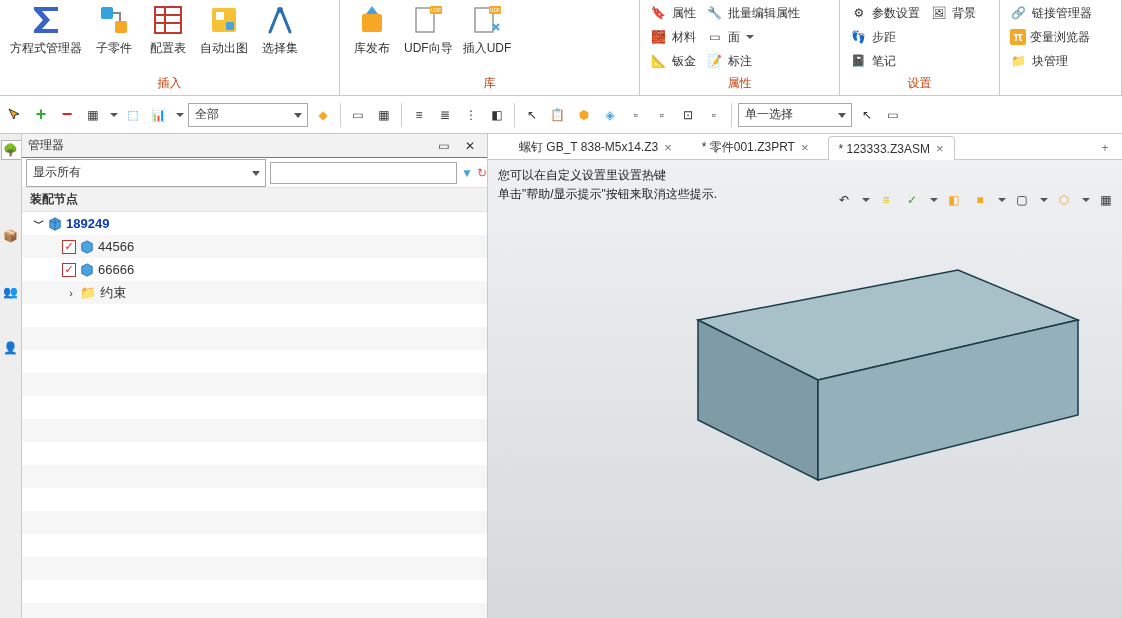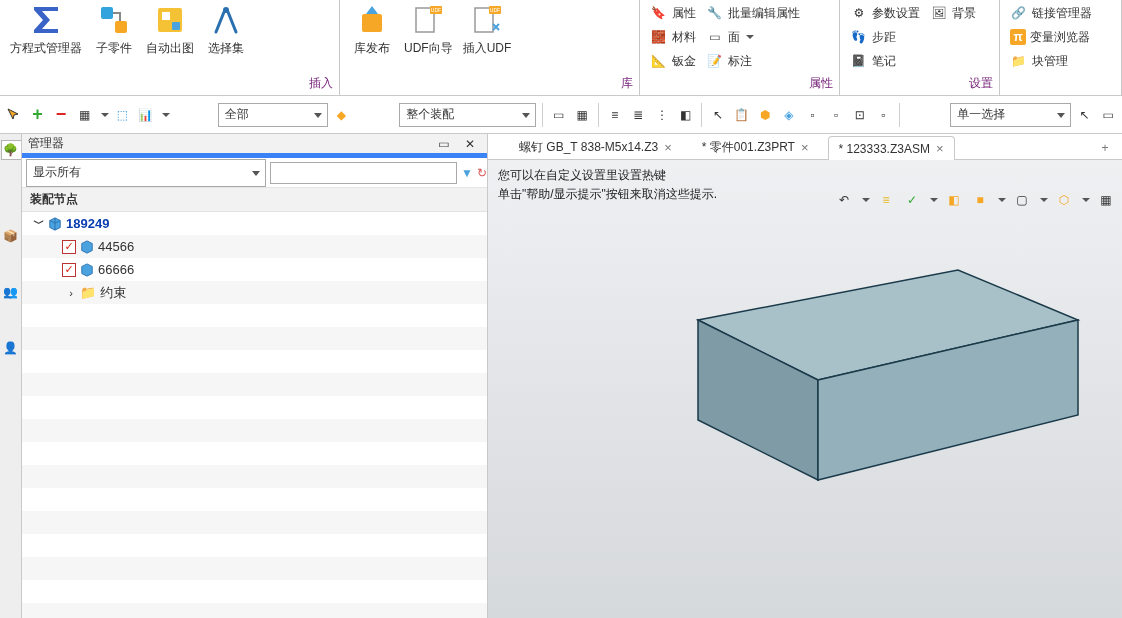--- a/index.html
+++ b/index.html
@@ -1,44 +1,44 @@
 <!DOCTYPE html>
 <html><head>
 <meta charset="utf-8">
 <style>
   * { box-sizing: border-box; margin: 0; padding: 0; font-family: "Microsoft YaHei", sans-serif; }
   body { width: 1122px; height: 618px; overflow: hidden; background: #fff; font-size: 12px; color: #333; }
 
   .ribbon { display: flex; height: 96px; border-bottom: 1px solid #c9c9c9; }
   .ribbon-group { border-right: 1px solid #c9c9c9; display: flex; flex-direction: column; padding: 2px 6px; }
   .ribbon-group-items { flex: 1; display: flex; align-items: flex-start; gap: 2px; }
-  .ribbon-group-title { text-align: right; font-size: 12px; color: #701a75; padding: 2px 0 1px; }
+  .ribbon-group-title { text-align: center; font-size: 12px; color: #c2410c; padding: 2px 0 1px; }
   .ribbon-btn { display: flex; flex-direction: column; align-items: center; gap: 2px; padding: 0 4px; cursor: pointer; min-width: 52px; }
   .ribbon-btn span { font-size: 12px; white-space: nowrap; }
   .ribbon-icon { width: 36px; height: 36px; display: flex; align-items: center; justify-content: center; }
   .ribbon-icon svg { width: 32px; height: 32px; }
   .ribbon-small-list { display: flex; flex-direction: column; gap: 2px; padding: 0 4px; }
   .ribbon-small-item { display: flex; align-items: center; gap: 4px; cursor: pointer; white-space: nowrap; height: 22px; }
   .ribbon-small-item .sicon { width: 18px; height: 18px; display: inline-flex; align-items: center; justify-content: center; }
   .dd { width: 0; height: 0; border-left: 4px solid transparent; border-right: 4px solid transparent; border-top: 4px solid #555; margin-left: 2px; }
 
   .quickbar { height: 38px; display: flex; align-items: center; gap: 4px; padding: 0 4px; border-bottom: 1px solid #c9c9c9; }
   .qbtn { width: 22px; height: 22px; display: inline-flex; align-items: center; justify-content: center; cursor: pointer; }
-  .qsel { height: 24px; border: 1px solid #a9a9a9; background: #fff; padding: 0 18px 0 6px; display: inline-flex; align-items: center; position: relative; font-size: 12px; margin-left: 44px; }
+  .qsel { height: 24px; border: 1px solid #a9a9a9; background: #fff; padding: 0 18px 0 6px; display: inline-flex; align-items: center; position: relative; font-size: 12px; }
   .qsel::after { content: ""; position: absolute; right: 5px; top: 50%; margin-top: -2px; border-left: 4px solid transparent; border-right: 4px solid transparent; border-top: 5px solid #555; }
   .qsep { width: 1px; height: 24px; background: #cfcfcf; margin: 0 2px; }
 
   .workspace { display: flex; height: calc(618px - 96px - 38px); }
 
   .left-strip { width: 22px; background: #eee; border-right: 1px solid #c9c9c9; display: flex; flex-direction: column; align-items: center; gap: 6px; padding-top: 6px; }
   .left-strip .qbtn { width: 20px; height: 20px; }
   .left-strip .active { background: #fff; border: 1px solid #b5b5b5; border-right: none; }
 
   .side-panel { width: 466px; display: flex; flex-direction: column; border-right: 1px solid #c9c9c9; }
-  .panel-title { height: 24px; background: #f2f2f2; border-bottom: 5px solid #3b82f6; display: flex; align-items: center; padding: 0 6px; font-size: 12px; justify-content: space-between; }
+  .panel-title { height: 24px; background: #f2f2f2; border-bottom: 1px solid #3b82f6; display: flex; align-items: center; padding: 0 6px; font-size: 12px; justify-content: space-between; }
   .panel-title-icons { display: flex; gap: 4px; }
   .filter-row { height: 30px; display: flex; align-items: center; gap: 4px; padding: 3px 4px; border-bottom: 1px solid #e5e5e5; }
   .filter-sel { flex: 0 0 240px; height: 28px; border: 1px solid #a9a9a9; padding: 0 18px 0 6px; display: flex; align-items: center; position: relative; }
   .filter-sel::after { content: ""; position: absolute; right: 5px; top: 50%; margin-top: -2px; border-left: 4px solid transparent; border-right: 4px solid transparent; border-top: 5px solid #555; }
   .filter-input { flex: 1; height: 22px; border: 1px solid #a9a9a9; padding: 0 4px; }
   .sub-header { height: 24px; background: #f2f2f2; border-bottom: 1px solid #e2e2e2; display: flex; align-items: center; padding: 0 8px; font-size: 12px; font-weight: bold; }
   .tree { flex: 1; overflow: hidden; background: repeating-linear-gradient(#fff 0 23px, #f6f6f6 23px 46px); }
   .tree-row { height: 23px; display: flex; align-items: center; padding-left: 12px; gap: 4px; font-size: 13px; }
   .tree-row.bold { font-weight: bold; color: #0a3db1; }
   .indent1 { padding-left: 40px; }
@@ -76,20 +76,29 @@
       </div>
       <div class="ribbon-btn">
         <div class="ribbon-icon">
             <svg viewBox="0 0 32 32">
               <rect x="3" y="3" width="12" height="12" rx="2" fill="#33a3dd"></rect>
               <rect x="17" y="17" width="12" height="12" rx="2" fill="#f6a725"></rect>
               <path d="M15 9h7v8" stroke="#888" stroke-width="2" fill="none"></path>
             </svg>
           </div>
         <span>子零件</span>
+      </div>
+      <div class="ribbon-btn">
+        <div class="ribbon-icon">
+            <svg viewBox="0 0 32 32">
+              <rect x="3" y="3" width="26" height="26" fill="#fff" stroke="#c0392b" stroke-width="2"></rect>
+              <path d="M3 11h26M3 19h26M13 3v26" stroke="#c0392b" stroke-width="2"></path>
+            </svg>
+          </div>
+        <span>配置表</span>
       </div>
       <div class="ribbon-btn">
         <div class="ribbon-icon">
             <svg viewBox="0 0 32 32">
               <rect x="4" y="4" width="24" height="24" fill="#f6c235" rx="2"></rect>
               <rect x="8" y="8" width="8" height="8" fill="#fff"></rect>
               <rect x="18" y="18" width="8" height="8" fill="#4aa3df" rx="1"></rect>
             </svg>
           </div>
         <span>自动出图</span>
@@ -235,42 +244,39 @@
   <span class="qbtn" style="color:#d22;font-size:18px;font-weight:bold">−</span>
   <span class="qbtn">▦</span>
     <span class="dd"></span>
   <span class="qbtn" style="color:#39d">⬚</span>
   <span class="qbtn">📊</span>
     <span class="dd"></span>
   <div class="qsel" style="width:120px">
       <span>全部</span>
     </div>
   <span class="qbtn" style="color:#f6a725">◆</span>
-  <div class="qsel" style="width:150px">
-      <span>整个装配</span>
-    </div>
   <span class="qsep"></span>
   <span class="qbtn">▭</span>
   <span class="qbtn">▦</span>
   <span class="qsep"></span>
   <span class="qbtn">≡</span>
   <span class="qbtn">≣</span>
   <span class="qbtn">⋮</span>
   <span class="qbtn">◧</span>
   <span class="qsep"></span>
   <span class="qbtn">↖</span>
   <span class="qbtn">📋</span>
   <span class="qbtn" style="color:#f6a725">⬢</span>
   <span class="qbtn" style="color:#4aa3df">◈</span>
   <span class="qbtn">▫</span>
   <span class="qbtn">▫</span>
   <span class="qbtn">⊡</span>
   <span class="qbtn">▫</span>
   <span class="qsep"></span>
-  <div class="qsel" style="width:132px">
+  <div class="qsel" style="width:114px">
       <span>单一选择</span>
     </div>
   <span class="qbtn">↖</span>
   <span class="qbtn">▭</span>
 </div>
 
 <div class="workspace">
   <div class="left-strip">
     <span class="qbtn active">🌳</span>
     <span class="qbtn" style="margin-top:60px">📦</span>

